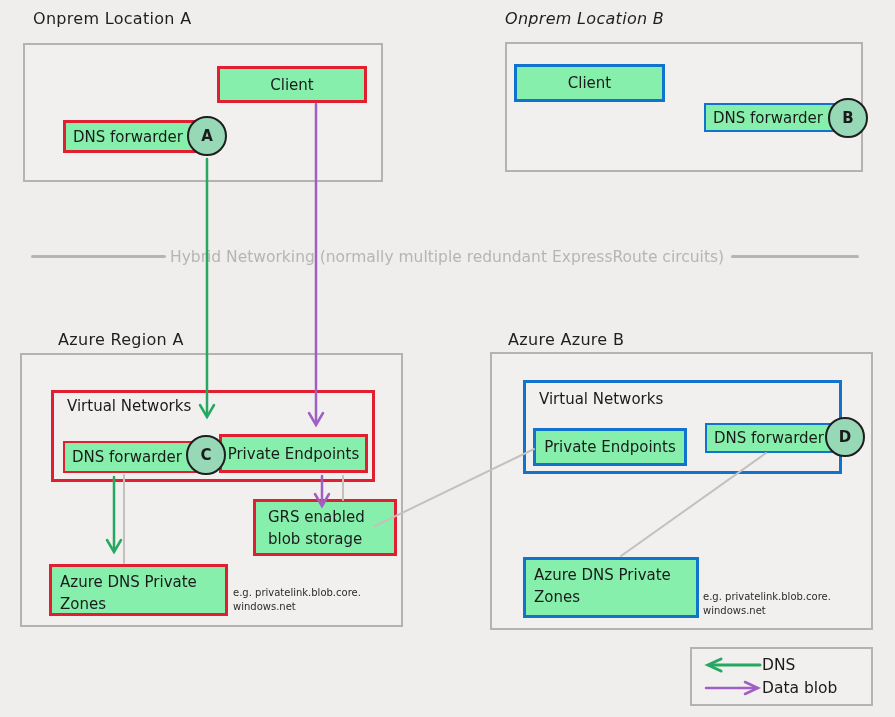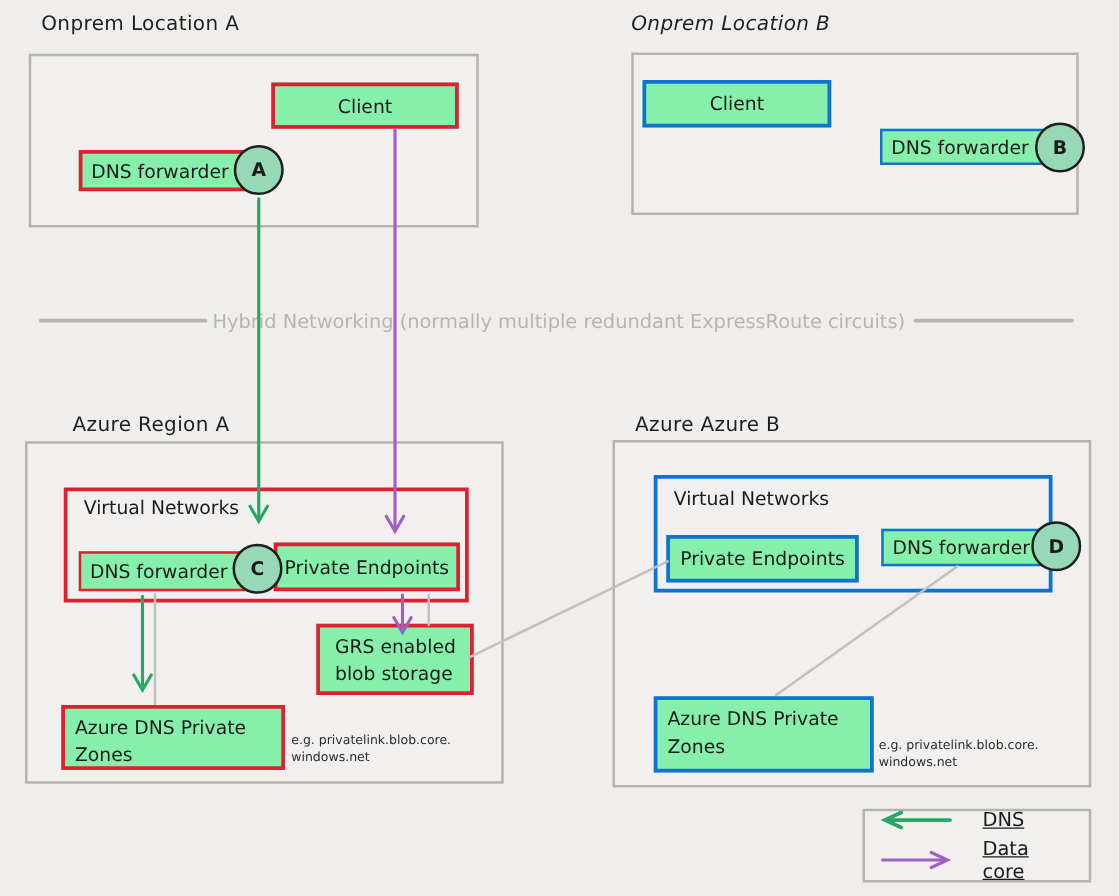--- a/index.html
+++ b/index.html
@@ -37,21 +37,21 @@
         white-space:pre-line;z-index:3;}
 
   .lines-overlay{position:absolute;left:0;top:0;width:895px;height:717px;z-index:5;pointer-events:none;}
   .stroke-green{stroke:var(--green);}
   .stroke-purple{stroke:var(--purple);}
   .stroke-gray{stroke:var(--connector_gray);}
 
   .legend{position:absolute;left:690px;top:647px;width:183px;height:59px;
         border:2px solid var(--container_gray);background:#f1f0ee;
         display:flex;flex-direction:column;justify-content:center;gap:5px;padding:4px 10px;z-index:3;}
-  .legend-row{display:flex;align-items:center;gap:24px;font-size:15.5px;text-decoration:underline;}
+  .legend-row{display:flex;align-items:center;gap:0;font-size:15.5px;}
   .legend-row svg{flex:0 0 auto;}
 </style>
 </head>
 <body>
 
 <div class="canvas">
 
   <div class="section-title" style="left:33px;top:9px;">Onprem Location A</div>
   <div class="container" style="left:23px;top:43px;width:360px;height:139px;"></div>
   <div class="node red" style="left:217px;top:66px;width:150px;height:37px;">Client</div>
@@ -68,21 +68,21 @@
   <div class="divider-text" style="left:170px;top:248px;width:550px;">Hybrid Networking (normally multiple redundant ExpressRoute circuits)</div>
   <div class="divider-line" style="left:731px;top:255px;width:128px;"></div>
 
   <div class="section-title" style="left:30px;top:330px;margin-left:28px;">Azure Region A</div>
   <div class="container" style="left:20px;top:353px;width:383px;height:274px;"></div>
   <div class="node red outline-only" style="left:51px;top:390px;width:324px;height:92px;"></div>
   <div class="vnet-label" style="left:67px;top:397px;">Virtual Networks</div>
   <div class="node red" style="left:63px;top:441px;width:147px;height:32px;border-width:2.5px;justify-content:flex-start;padding-left:7px;">DNS forwarder</div>
   <div class="badge" style="left:186px;top:435px;">C</div>
   <div class="node red" style="left:219px;top:434px;width:149px;height:39px;">Private Endpoints</div>
-  <div class="node red multiline" style="left:253px;top:499px;width:126px;height:57px;padding-left:12px;">GRS enabled
+  <div class="node red multiline" style="left:253px;top:499px;width:144px;height:57px;padding-left:12px;">GRS enabled
 blob storage</div>
   <div class="node red multiline" style="left:49px;top:564px;width:179px;height:52px;">Azure DNS Private
 Zones</div>
   <div class="small-note" style="left:233px;top:586px;width:130px;">e.g. privatelink.blob.core.
 windows.net</div>
 
   <div class="section-title" style="left:508px;top:330px;">Azure Azure B</div>
   <div class="container" style="left:490px;top:352px;width:383px;height:278px;"></div>
   <div class="node blue outline-only" style="left:523px;top:380px;width:319px;height:94px;"></div>
   <div class="vnet-label" style="left:539px;top:390px;">Virtual Networks</div>
@@ -135,17 +135,17 @@
       </svg>
       <span>DNS</span>
     </div>
     <div class="legend-row">
       <svg width="60" height="16" fill="none">
         <g class="stroke-purple" stroke-width="2.5" stroke-linecap="round">
           <line x1="4" y1="8" x2="52" y2="8"></line>
           <polyline points="43,2 56,8 43,14"></polyline>
         </g>
       </svg>
-      <span>Data core</span>
+      <span>Data blob</span>
     </div>
   </div>
 
 </div>
 
 </body></html>

